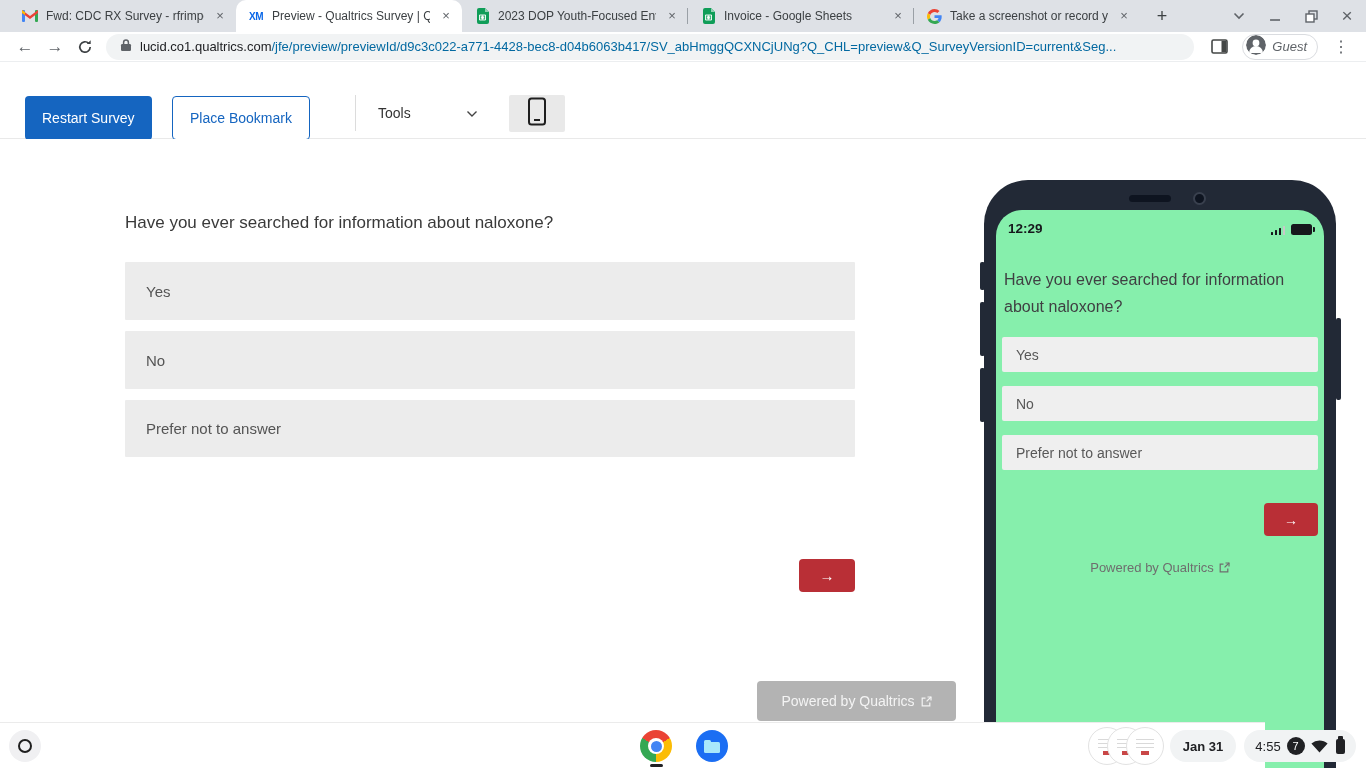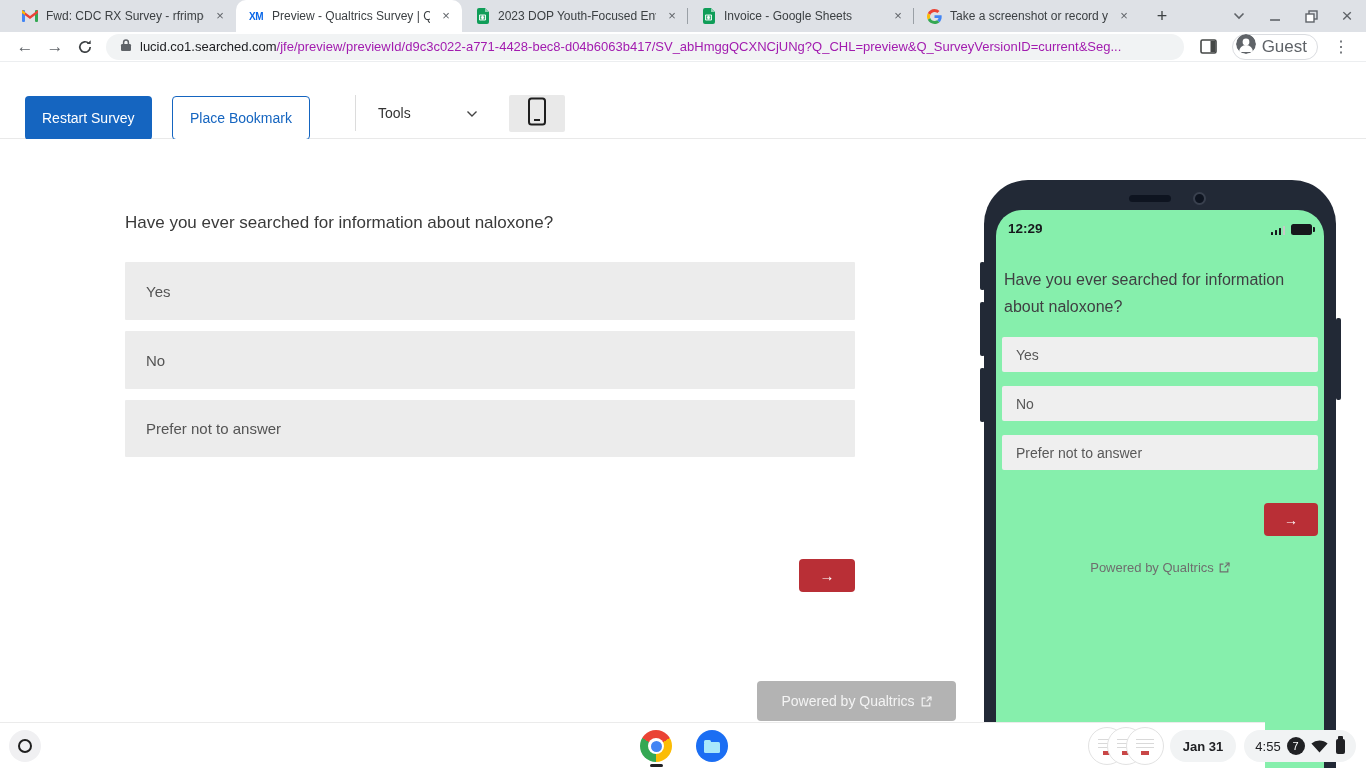--- a/index.html
+++ b/index.html
@@ -18,23 +18,23 @@
   .newtab{width:28px;height:28px;margin:2px 0 0 8px;font-size:18px;color:#3c4043;display:flex;align-items:center;justify-content:center;border-radius:50%;}
   .win-controls{position:absolute;right:6px;top:0;height:32px;display:flex;align-items:center;gap:10px;}
   .wc-btn{width:26px;height:26px;display:flex;align-items:center;justify-content:center;color:#5f6368;font-size:16px;}
 
   
   #toolbar{position:absolute;left:0;top:32px;width:1366px;height:30px;background:#fff;display:flex;align-items:center;padding:0 10px;border-bottom:1px solid #eceef0;}
   .nav-btn{width:30px;height:26px;display:flex;align-items:center;justify-content:center;color:#5f6368;font-size:17px;}
   #omnibox{flex:1;height:26px;margin:0 10px 0 6px;background:#f1f3f4;border-radius:13px;display:flex;align-items:center;padding:0 14px;gap:8px;overflow:hidden;}
   #omnibox .url{font-size:13px;white-space:nowrap;overflow:hidden;}
   #omnibox .url .domain{color:#202124;}
-  #omnibox .url .path{color:#a21caf;}
+  #omnibox .url .path{color:#0369a1;}
   #guest-pill{height:26px;border:1px solid #dadce0;border-radius:13px;display:flex;align-items:center;gap:6px;padding:0 10px 0 3px;margin:0 8px;}
-  #guest-pill span{font-size:17px;color:#5f6368;}
+  #guest-pill span{font-size:13px;color:#5f6368;font-style:italic;}
 
   
   #preview-header{position:absolute;left:0;top:62px;width:1366px;height:77px;background:#fff;border-bottom:1px solid #e9e9e9;}
   .btn{position:absolute;height:44px;border-radius:4px;font-size:14px;display:flex;align-items:center;justify-content:center;padding:0 17px;}
   .btn-blue{background:#1565c0;color:#fff;}
   .btn-outline{background:#fff;color:#1565c0;border:1px solid #1565c0;}
   #btn-restart{left:25px;top:34px;}
   #btn-bookmark{left:172px;top:34px;}
   #hdr-divider{position:absolute;left:355px;top:33px;width:1px;height:36px;background:#dcdcdc;}
   #tools{position:absolute;left:378px;top:34px;width:100px;height:34px;display:flex;align-items:center;justify-content:space-between;font-size:14px;color:#333;}
@@ -184,21 +184,21 @@
         <path d="M13.7 1.2v3.9H9.8z" fill="#3c4043"></path>
       </svg>
   </span>
   <div id="omnibox">
     <span>
       <svg width="12" height="14" viewBox="0 0 12 14">
           <rect x="1" y="6" width="10" height="7" rx="1.2" fill="#5f6368"></rect>
           <path d="M3.6 6V4.4a2.4 2.4 0 0 1 4.8 0V6" stroke="#5f6368" stroke-width="1.5" fill="none"></path>
         </svg>
     </span>
-    <span class="url"><span class="domain">lucid.co1.searched.com</span><span class="path">/jfe/preview/previewId/d9c3c022-a771-4428-bec8-d04b6063b417/SV_abHmggQCXNCjUNg?Q_CHL=preview&amp;Q_SurveyVersionID=current&amp;Seg...</span></span>
+    <span class="url"><span class="domain">lucid.co1.qualtrics.com</span><span class="path">/jfe/preview/previewId/d9c3c022-a771-4428-bec8-d04b6063b417/SV_abHmggQCXNCjUNg?Q_CHL=preview&amp;Q_SurveyVersionID=current&amp;Seg...</span></span>
   </div>
   <span class="nav-btn">
     <svg width="17" height="15" viewBox="0 0 17 15">
         <rect x="1" y="1" width="15" height="13" rx="1.5" fill="none" stroke="#444746" stroke-width="1.6"></rect>
         <rect x="10.5" y="1.8" width="4.8" height="11.4" fill="#444746"></rect>
       </svg>
   </span>
   <div id="guest-pill">
     <span>
       <svg width="20" height="20" viewBox="0 0 20 20">

